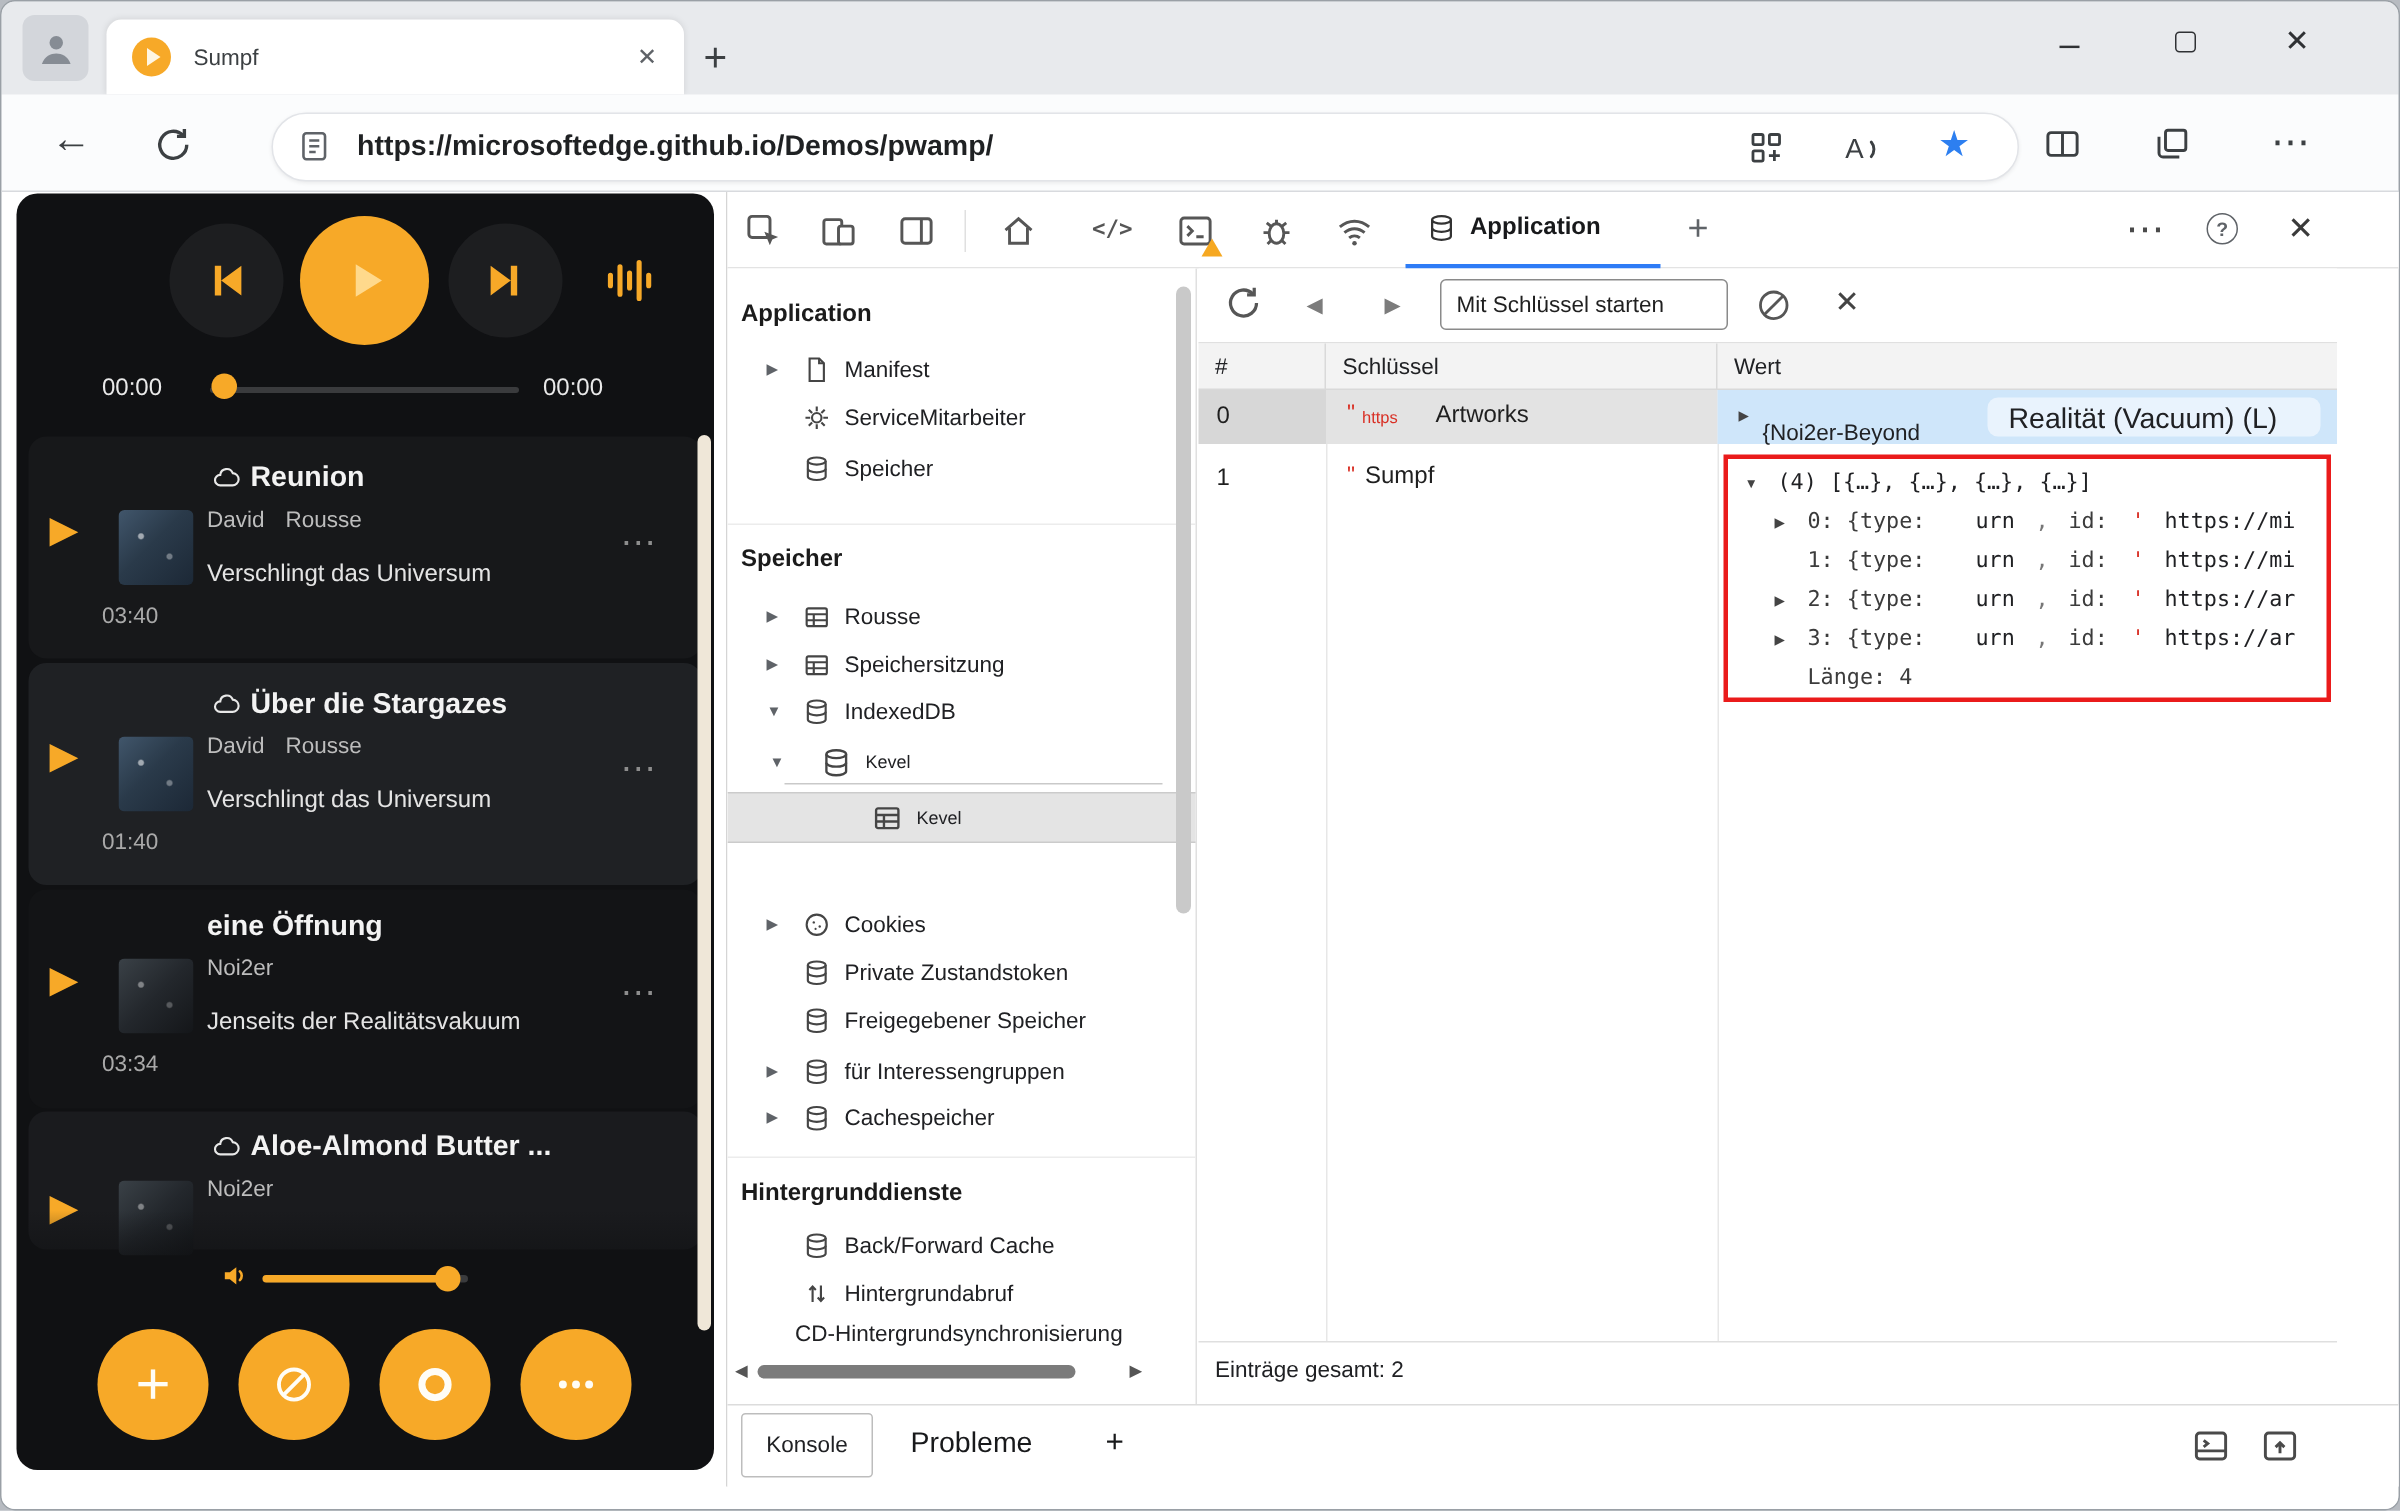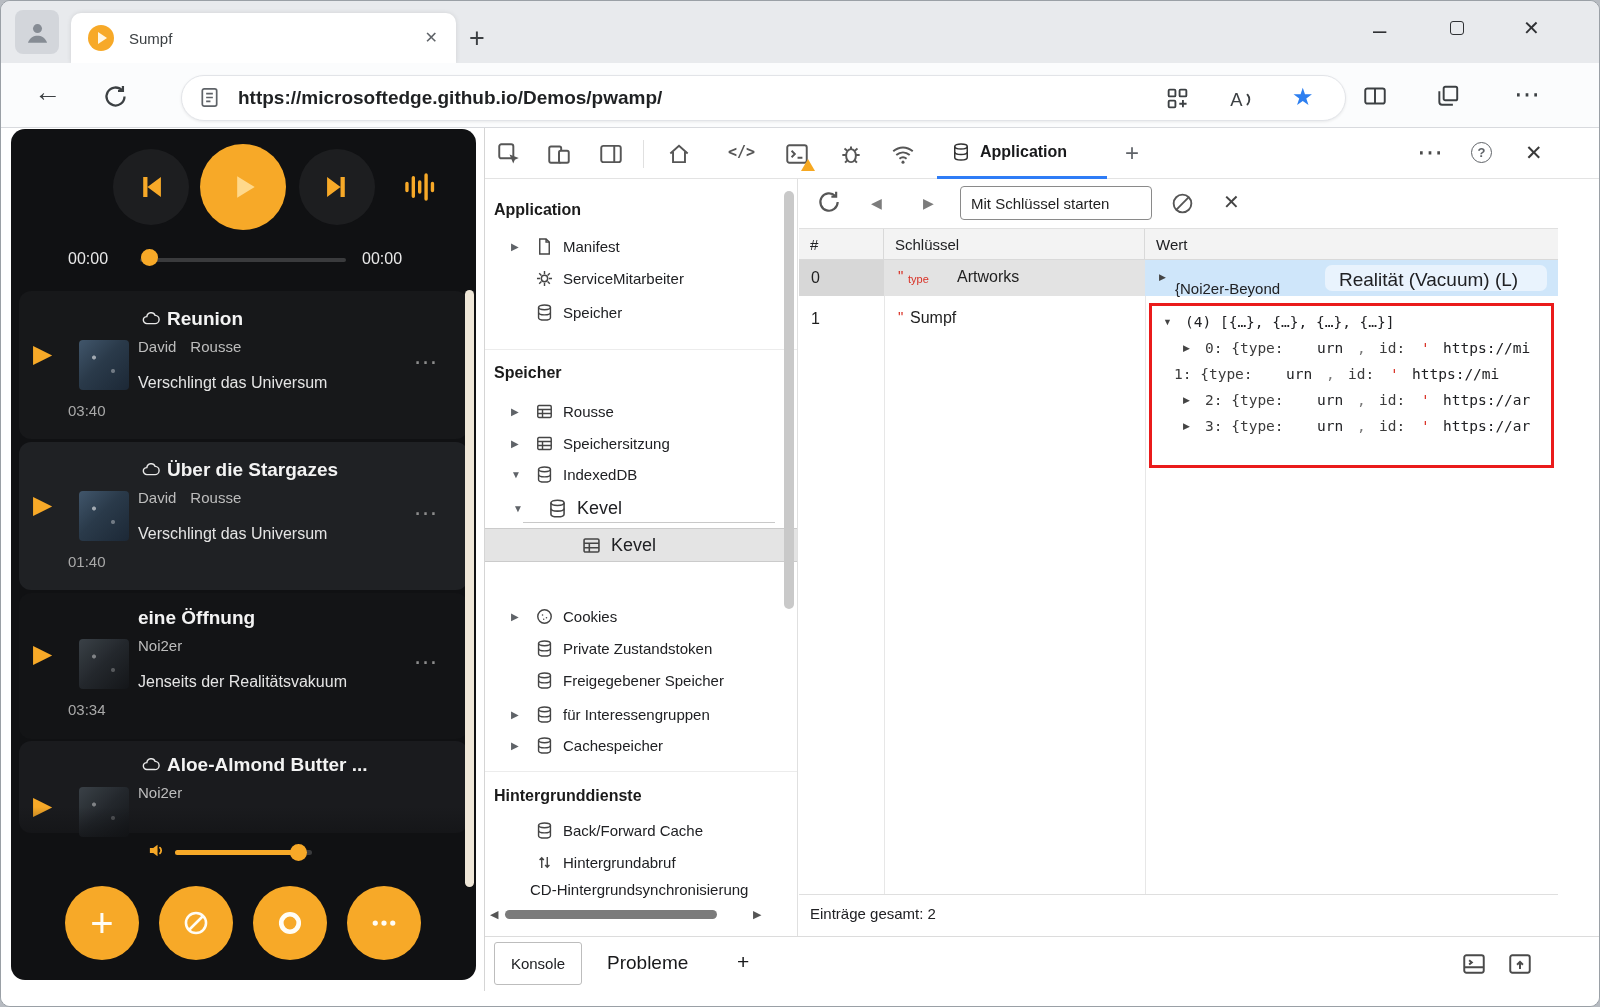--- a/index.html
+++ b/index.html
@@ -57,21 +57,21 @@
 .helpcircle{position:absolute;width:21px;height:21px;border:1.6px solid #5f6368;border-radius:50%;display:flex;align-items:center;justify-content:center;font-size:13px;font-weight:bold;color:#5f6368}
 .warn-badge{position:absolute;right:-5px;bottom:-4px;width:0;height:0;border-left:7px solid transparent;border-right:7px solid transparent;border-bottom:12px solid #f6a821}
 
 .dt-side{position:absolute;left:0;top:51px;width:313px;height:757px;border-right:1px solid #e0e0e0;overflow:hidden;background:#fff}
 .theader{position:absolute;left:9px;font-weight:bold;font-size:16px;color:#1b1b1b;white-space:nowrap}
 .trow{position:absolute;left:0;width:313px;height:30px;display:flex;align-items:center;font-size:15px;color:#202124;white-space:nowrap}
 .trow .sp{flex:0 0 auto}
 .trow .arrow{flex:0 0 16px;font-size:10px;color:#5f6368}
 .trow .ticon{flex:0 0 19px;height:19px;margin:0 9px 0 8px;color:#454545}
 .trow.sel{background:#e4e4e4;height:34px;border-top:1px solid #cbcbcb;border-bottom:1px solid #cbcbcb}
-.trow.big .tlabel{font-size:18px}
+.trow.big .tlabel{font-size:12px}
 .divline{position:absolute;left:0;width:313px;height:1px;background:#ececec}
 
 .dt-main{position:absolute;left:314px;top:51px;width:759px;height:757px;background:#fff}
 .gtoolbar{position:absolute;left:0;top:0;width:759px;height:50px;border-bottom:1px solid #e0e0e0}
 .filter{position:absolute;left:161px;top:7px;width:192px;height:34px;border:1px solid #8a8a8a;border-radius:4px;padding:0 10px;font-size:15px;font-family:"Liberation Sans",sans-serif;color:#1f1f1f}
 .filter::placeholder{color:#1f1f1f;opacity:1}
 .gh-row{position:absolute;left:0;top:50px;width:759px;height:31px;background:#f3f3f3;border-bottom:1px solid #d9d9d9}
 .gh{position:absolute;top:0;height:31px;line-height:31px;padding-left:11px;font-size:15px;color:#202124;border-right:1px solid #d9d9d9}
 .colline{position:absolute;top:81px;height:634px;width:1px;background:#e7e7e7}
 .cell{position:absolute;font-size:16px;color:#1f1f1f}
@@ -585,21 +585,21 @@
           <span class="gh" style="left:85px;width:261px">Schlüssel</span>
           <span class="gh" style="left:346px;width:413px;border-right:none">Wert</span>
         </div>
 
         <div class="colline" style="left:85px"></div>
         <div class="colline" style="left:346px"></div>
 
         <div class="cell" style="left:0;top:81px;width:85px;height:36px;background:#d7d7d7;line-height:36px;padding-left:12px">0</div>
         <div class="abs" style="left:85px;top:81px;width:261px;height:36px;background:#e3e3e3">
           <span class="glyph q" style="left:14px;top:8px;font-size:15px">"</span>
-          <span class="glyph q" style="left:24px;top:14px;font-size:11px">type</span>
+          <span class="glyph q" style="left:24px;top:14px;font-size:11px">https</span>
           <span class="glyph" style="left:73px;top:9px;font-size:16px;color:#1f1f1f">Artworks</span>
         </div>
         <div class="abs" style="left:346px;top:81px;width:413px;height:36px;background:#cfe6fa">
           <div class="abs" style="left:180px;top:5px;width:222px;height:26px;background:#e9f3fd;border-radius:7px"></div>
           <span class="glyph" style="left:14px;top:13px;font-size:9px;color:#444">▶</span>
           <span class="glyph" style="left:30px;top:21px;font-size:15px;color:#202124">{Noi2er-Beyond</span>
           <span class="glyph" style="left:194px;top:10px;font-size:19px;color:#202124">Realität (Vacuum) (L)</span>
         </div>
 
         <div class="cell" style="left:0;top:117px;width:85px;height:30px;line-height:30px;padding-left:12px;padding-top:8px">1</div>
@@ -615,21 +615,21 @@
           </div>
           <div class="vt-line" style="padding-left:31px">
             <span class="vt-arrow">▶</span>
             <span class="vt-pre">0: {type:</span>
             <span class="vt-val">urn</span>
             <span class="vt-comma">,</span>
             <span class="vt-id">id:</span>
             <span class="vt-q">'</span>
             <span class="vt-url">https://mi</span>
           </div>
-          <div class="vt-line" style="">
+          <div class="vt-line" style="padding-left:31px">
             <span class="vt-arrow"></span>
             <span class="vt-pre">1: {type:</span>
             <span class="vt-val">urn</span>
             <span class="vt-comma">,</span>
             <span class="vt-id">id:</span>
             <span class="vt-q">'</span>
             <span class="vt-url">https://mi</span>
           </div>
           <div class="vt-line" style="padding-left:31px">
             <span class="vt-arrow">▶</span>
@@ -642,20 +642,23 @@
           </div>
           <div class="vt-line" style="padding-left:31px">
             <span class="vt-arrow">▶</span>
             <span class="vt-pre">3: {type:</span>
             <span class="vt-val">urn</span>
             <span class="vt-comma">,</span>
             <span class="vt-id">id:</span>
             <span class="vt-q">'</span>
             <span class="vt-url">https://ar</span>
           </div>
+          <div class="vt-line" style="padding-left:53px">
+            <span>Länge: 4</span>
+          </div>
         </div>
 
         <div class="statusbar">
           <span class="glyph" style="left:11px;top:11px;font-size:15px;color:#202124">Einträge gesamt: 2</span>
         </div>
       </div>
 
       <div class="dt-drawer">
         <div class="console-tab">
           <span>Konsole</span>

